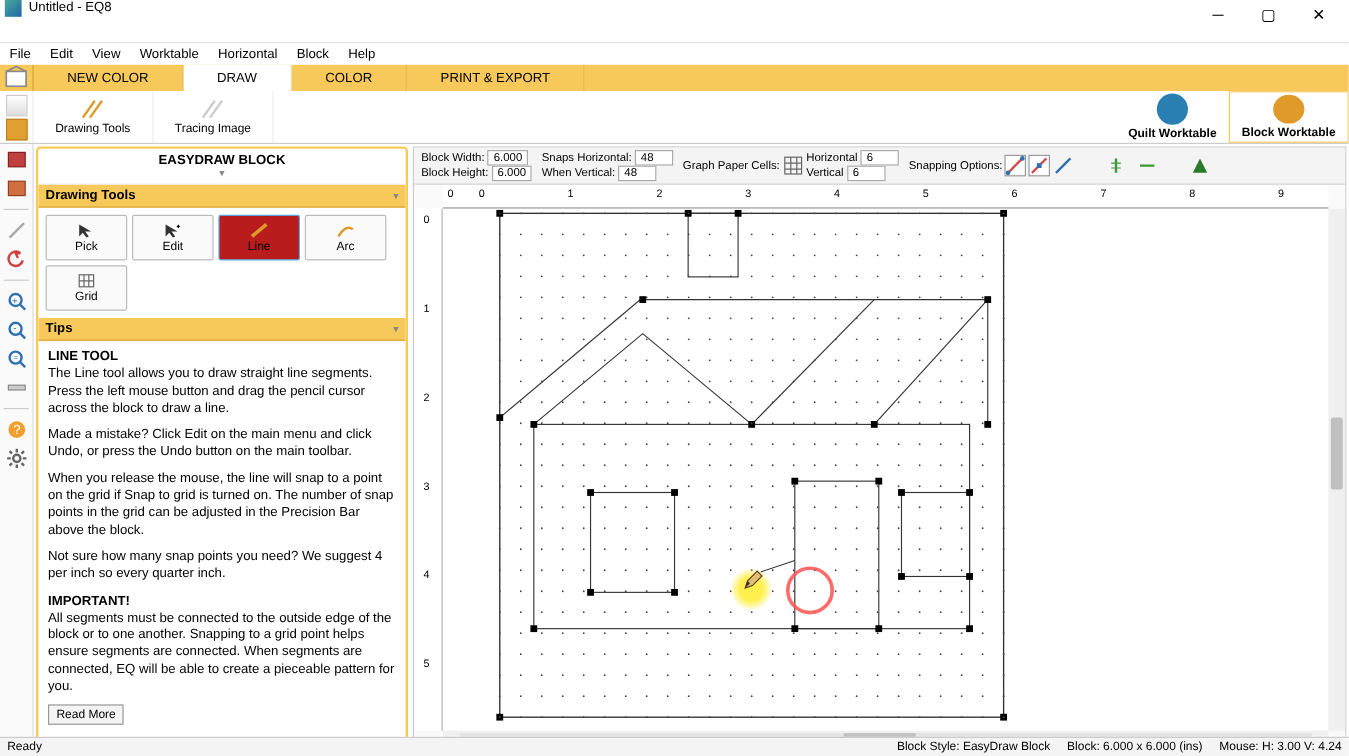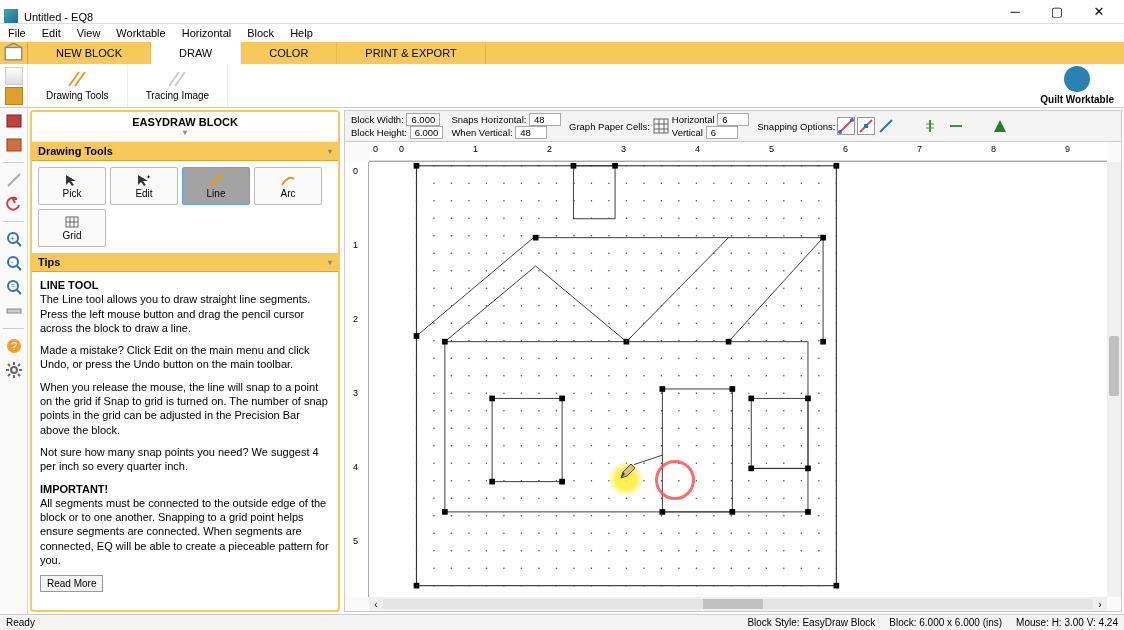--- a/index.html
+++ b/index.html
@@ -1,19 +1,19 @@
 <!DOCTYPE html>
 <html><head>
 <meta charset="utf-8">
 <style>
 * { box-sizing: border-box; margin: 0; padding: 0; }
 body { font-family: "Segoe UI", Tahoma, sans-serif; font-size: 11px; background: #fff; width: 1124px; height: 630px; overflow: hidden; position: relative; }
 
 
-.titlebar { display: flex; align-items: flex-end; height: 24px; background: #fff; border-bottom: 1px solid #e0e0e0; padding: 0 4px; }
+.titlebar { display: flex; align-items: flex-start; height: 36px; background: #fff; border-bottom: 1px solid #e0e0e0; padding: 0 4px; }
 .titlebar .appicon { width: 14px; height: 14px; background: linear-gradient(135deg, #4a9, #26a); margin-right: 6px; }
 .titlebar .title { flex: 1; font-size: 11px; }
 .titlebar .winbtn { width: 42px; height: 24px; display: flex; align-items: center; justify-content: center; font-size: 13px; cursor: pointer; }
 
 
 .menubar { display: flex; height: 18px; padding: 0 4px; gap: 8px; font-size: 11px; align-items: center; }
 .menubar span { padding: 0 4px; cursor: pointer; }
 
 
 .tabsrow { display: flex; align-items: center; background: #F7C95A; height: 22px; }
@@ -40,21 +40,21 @@
 .leftstrip { width: 28px; background: #fafafa; border-right: 1px solid #ddd; display: flex; flex-direction: column; align-items: center; padding: 4px 0; gap: 6px; }
 .leftstrip .ic { width: 18px; height: 18px; cursor: pointer; }
 .leftstrip hr { width: 80%; border: none; border-top: 1px solid #ccc; margin: 2px 0; }
 
 
 .leftpanel { width: 310px; background: #fff; border: 2px solid #F7C95A; border-radius: 4px; margin: 2px; display: flex; flex-direction: column; overflow: hidden; }
 .panel-head { background: #fff; padding: 4px 6px; font-weight: bold; font-size: 11px; border-bottom: 1px solid #eee; display:flex; justify-content:space-between; align-items:center;flex-direction:column;}
 .panel-sect { background: #F7C95A; padding: 3px 6px; font-weight: bold; font-size: 11px; border-bottom: 1px solid #d9a52f; display:flex; justify-content:space-between; align-items:center;}
 .tools-grid { display: flex; flex-wrap: wrap; gap: 4px; padding: 6px; }
 .toolbtn { width: 68px; height: 38px; border: 1px solid #bbb; border-radius: 2px; background: #fafafa; display: flex; flex-direction: column; align-items: center; justify-content: center; cursor: pointer; font-size: 10px; }
-.toolbtn.active { background: #a3a3a3; border-color: #5aa6d8; }
+.toolbtn.active { background: #b91c1c; border-color: #5aa6d8; }
 .toolbtn .ticon { width: 16px; height: 14px; margin-bottom: 1px; }
 .tips-body { padding: 6px 8px; font-size: 11px; line-height: 1.3; overflow-y: auto; flex: 1; }
 .tips-body p { margin-bottom: 8px; }
 .rmbtn { border: 1px solid #999; background: #f4f4f4; padding: 2px 6px; font-size: 10px; cursor: pointer; }
 
 
 .canvaswrap { flex: 1; display: flex; flex-direction: column; border: 1px solid #ccc; margin: 2px; }
 .precisionbar { display: flex; align-items: center; gap: 8px; padding: 2px 6px; border-bottom: 1px solid #ccc; font-size: 9.5px; background: #f4f4f4; }
 .precisionbar .grp { display: flex; align-items: center; gap: 2px; }
 .precisionbar .valbox { border: 1px solid #aaa; background: #fff; padding: 0 4px; min-width: 32px; height: 13px; display: inline-flex; align-items: center; font-size: 9.5px; }
@@ -111,21 +111,21 @@
   <span>Help</span>
 </div>
 
 <div class="tabsrow">
   <div class="lefticon-col">
     <svg viewBox="0 0 16 16">
         <rect x="2" y="4" width="12" height="9" fill="#fff" stroke="#888"></rect>
         <polyline points="2,4 8,1 14,4" fill="none" stroke="#888"></polyline>
       </svg>
   </div>
-  <div class="tab">NEW BLOCK</div>
+  <div class="tab">NEW COLOR</div>
   <div class="tab active">DRAW</div>
   <div class="tab">COLOR</div>
   <div class="tab">PRINT &amp; EXPORT</div>
 </div>
 
 <div class="ribbon">
   <div class="ribbon-left-col">
     <div style="background:linear-gradient(#fff,#ddd);border:1px solid #ccc"></div>
     <div style="background:#e0a030;border:1px solid #c08020"></div>
   </div>
@@ -144,20 +144,24 @@
           <line x1="4" y1="16" x2="14" y2="2" stroke="#ccc" stroke-width="2"></line>
           <line x1="10" y1="16" x2="20" y2="2" stroke="#ccc" stroke-width="2"></line>
         </svg>
     </div>
     <div class="lbl">Tracing Image</div>
   </div>
   <div class="ribbon-spacer"></div>
   <div class="ribbon-right-group">
     <div class="circle" style="background:#2a7fb3"></div>
     <div class="lbl">Quilt Worktable</div>
+  </div>
+  <div class="ribbon-right-group" style="background:#fff;border:1px solid #F7C95A">
+    <div class="circle" style="background:#e09a2a"></div>
+    <div class="lbl">Block Worktable</div>
   </div>
 </div>
 
 <div class="mainarea">
 
   <div class="leftstrip">
     <div class="ic">
         <svg viewBox="0 0 18 18">
           <rect x="2" y="3" width="14" height="12" fill="#c04040" stroke="#802020"></rect>
         </svg>

